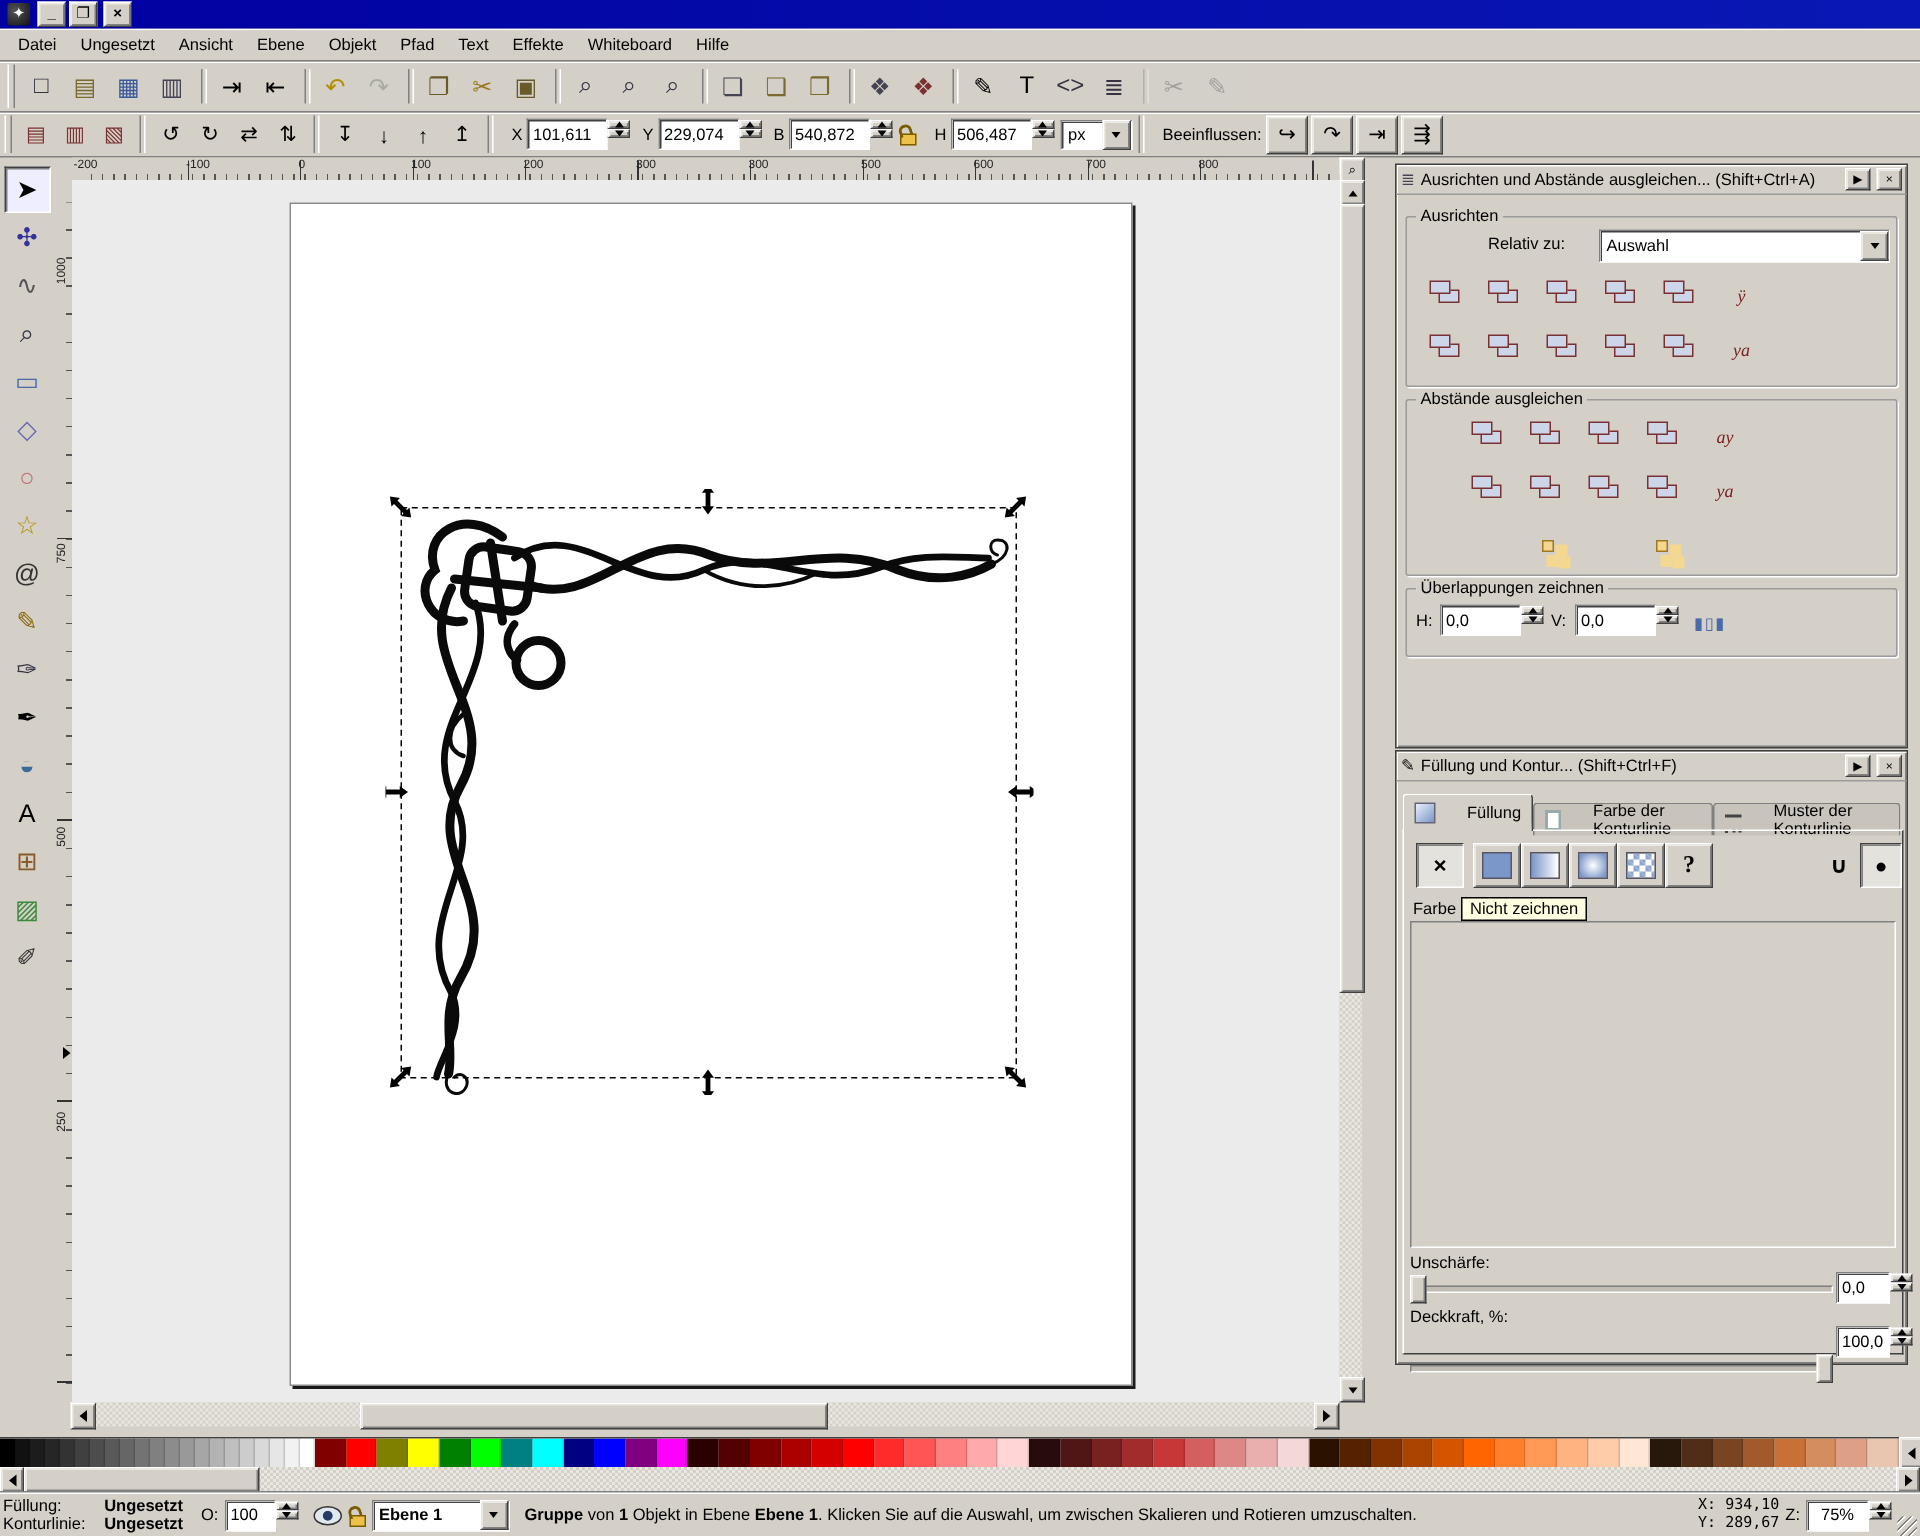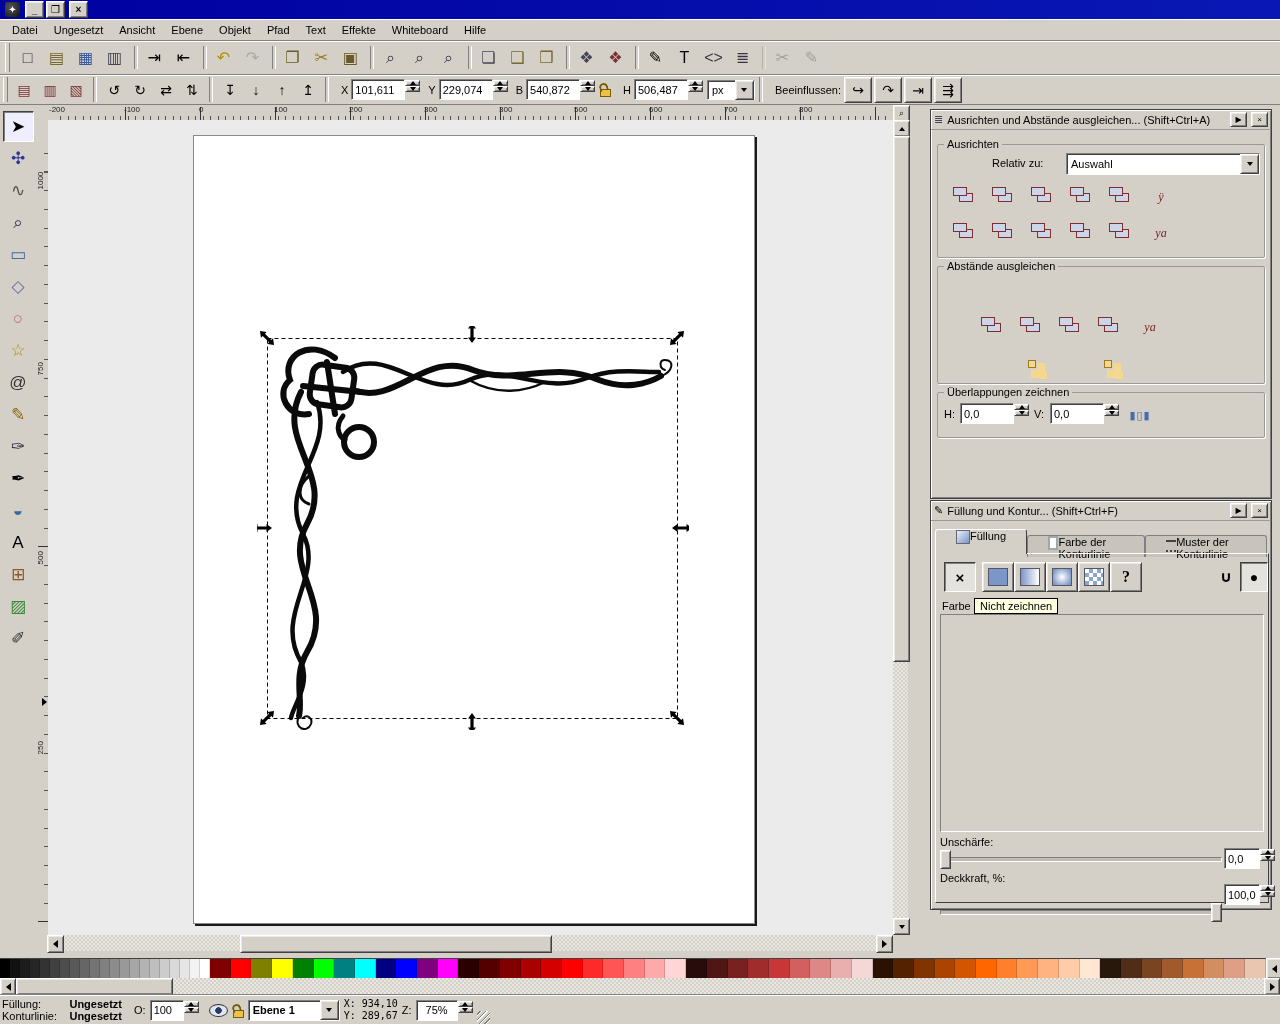--- a/index.html
+++ b/index.html
@@ -100,21 +100,21 @@
   .aibtn{width:30px;height:27px;position:relative;font-size:12px;font-style:italic;
          font-family:"Liberation Serif","DejaVu Serif",serif;color:#7a2020}
   .aibtn[data-kind="rects"]::before{content:"";width:12px;height:7px;background:#ccd6e8;border:1px solid #7a3030;
          box-shadow:6px 6px 0 -1px #ccd6e8,6px 6px 0 0 #7a3030;margin:-6px 6px 6px -6px}
   .aibtn[data-kind="scatter"]::before{content:"";width:6px;height:6px;background:#f4d890;border:1px solid #a07820;
          box-shadow:9px 3px 0 #f4d890,3px 10px 0 #f4d890,11px 11px 0 #f4d890}
   .combo{display:flex;align-items:center;height:20px;background:#fff;border:1px solid;
          border-color:#808080 #fff #fff #808080;box-shadow:inset 1px 1px 0 #404040;padding-left:4px}
   .combo .cbtn{margin-left:auto;width:17px;height:18px}
   
-  .tab{height:21px;display:flex;align-items:flex-start;gap:0;padding:0 20px;border:1px solid #808080;border-bottom:none;
+  .tab{height:21px;display:flex;align-items:center;gap:21px;padding:0 7px;border:1px solid #808080;border-bottom:none;
        border-radius:3px 3px 0 0;background:#c8c4bc;position:relative;top:3px}
   .tab.active{background:#d4d0c8;top:0;height:24px;border-color:#fff #404040 #d4d0c8 #fff;z-index:2}
   .ti{display:inline-block}
   .ti-fill{width:12px;height:12px;border:1px solid #667;background:linear-gradient(135deg,#e8f0fa,#7b96c8)}
   .ti-stroke{width:10px;height:10px;border:2px solid #9aa;background:#fff}
   .ti-dash{width:16px;height:8px;border-top:2px dashed #444;border-bottom:2px dotted #444;margin-top:4px}
   .paintbtn{width:30px;height:28px}
   .paintbtn .sw{width:18px;height:16px;border:1px solid #556}
   .sw-flat{background:#7b96c8}
   .sw-lin{background:linear-gradient(90deg,#7b96c8,#fff)}
@@ -568,20 +568,38 @@
         <span class="btn aibtn" data-kind="rects">
           <span></span>
         </span>
         <span class="btn aibtn" data-kind="text">
           <span>ya</span>
         </span>
       </span>
   </div>
   <div class="group" style="left:6px;top:156px;width:326px;height:116px">
     <span class="legend">Abstände ausgleichen</span>
+    <span class="icorow" style="left:40px;top:10px">
+
+    <span class="btn aibtn" data-kind="rects">
+          <span></span>
+        </span>
+        <span class="btn aibtn" data-kind="rects">
+          <span></span>
+        </span>
+        <span class="btn aibtn" data-kind="rects">
+          <span></span>
+        </span>
+        <span class="btn aibtn" data-kind="rects">
+          <span></span>
+        </span>
+        <span class="btn aibtn" data-kind="text">
+          <span>ay</span>
+        </span>
+      </span>
     <span class="icorow" style="left:40px;top:46px">
 
     <span class="btn aibtn" data-kind="rects">
           <span></span>
         </span>
         <span class="btn aibtn" data-kind="rects">
           <span></span>
         </span>
         <span class="btn aibtn" data-kind="rects">
           <span></span>
@@ -827,20 +845,23 @@
       </span>
   </span>
   <span class="eye" style="margin-left:6px"></span>
   <span class="lock"></span>
   <span class="combo" style="width:86px;height:19px;font-weight:bold">
     <span>Ebene 1</span>
     <span class="cbtn btn3d">
         <i class="tri-dn"></i>
       </span>
   </span>
+  <span style="flex:1;white-space:nowrap;overflow:hidden;margin-left:6px">
+    
+  <span data-bold="true">Gruppe</span><span data-bold="false"> von </span><span data-bold="true">1</span><span data-bold="false"> Objekt in Ebene </span><span data-bold="true">Ebene 1</span><span data-bold="false">. Klicken Sie auf die Auswahl, um zwischen Skalieren und Rotieren umzuschalten.</span></span>
   <div class="stwo mono">
     <span class="srow">
         <span>X:</span>
         <span>934,10</span>
       </span>
     <span class="srow">
         <span>Y:</span>
         <span>289,67</span>
       </span>
   </div>

